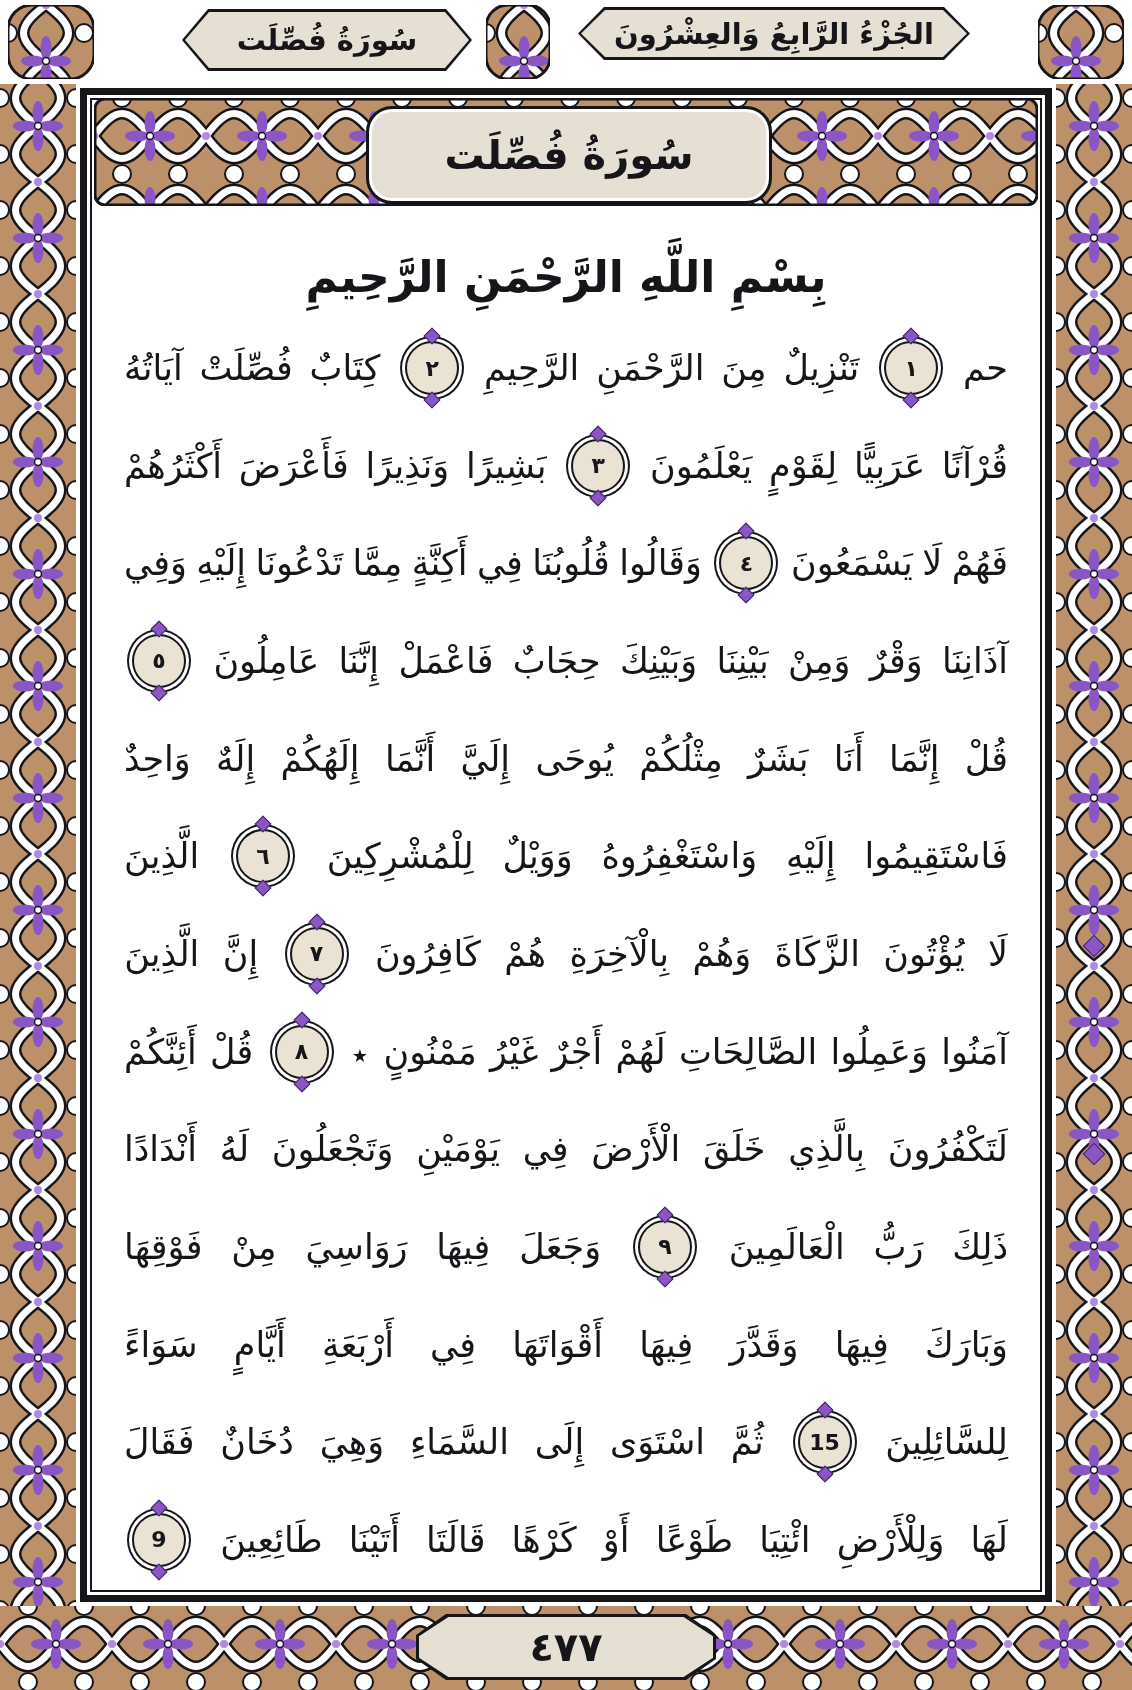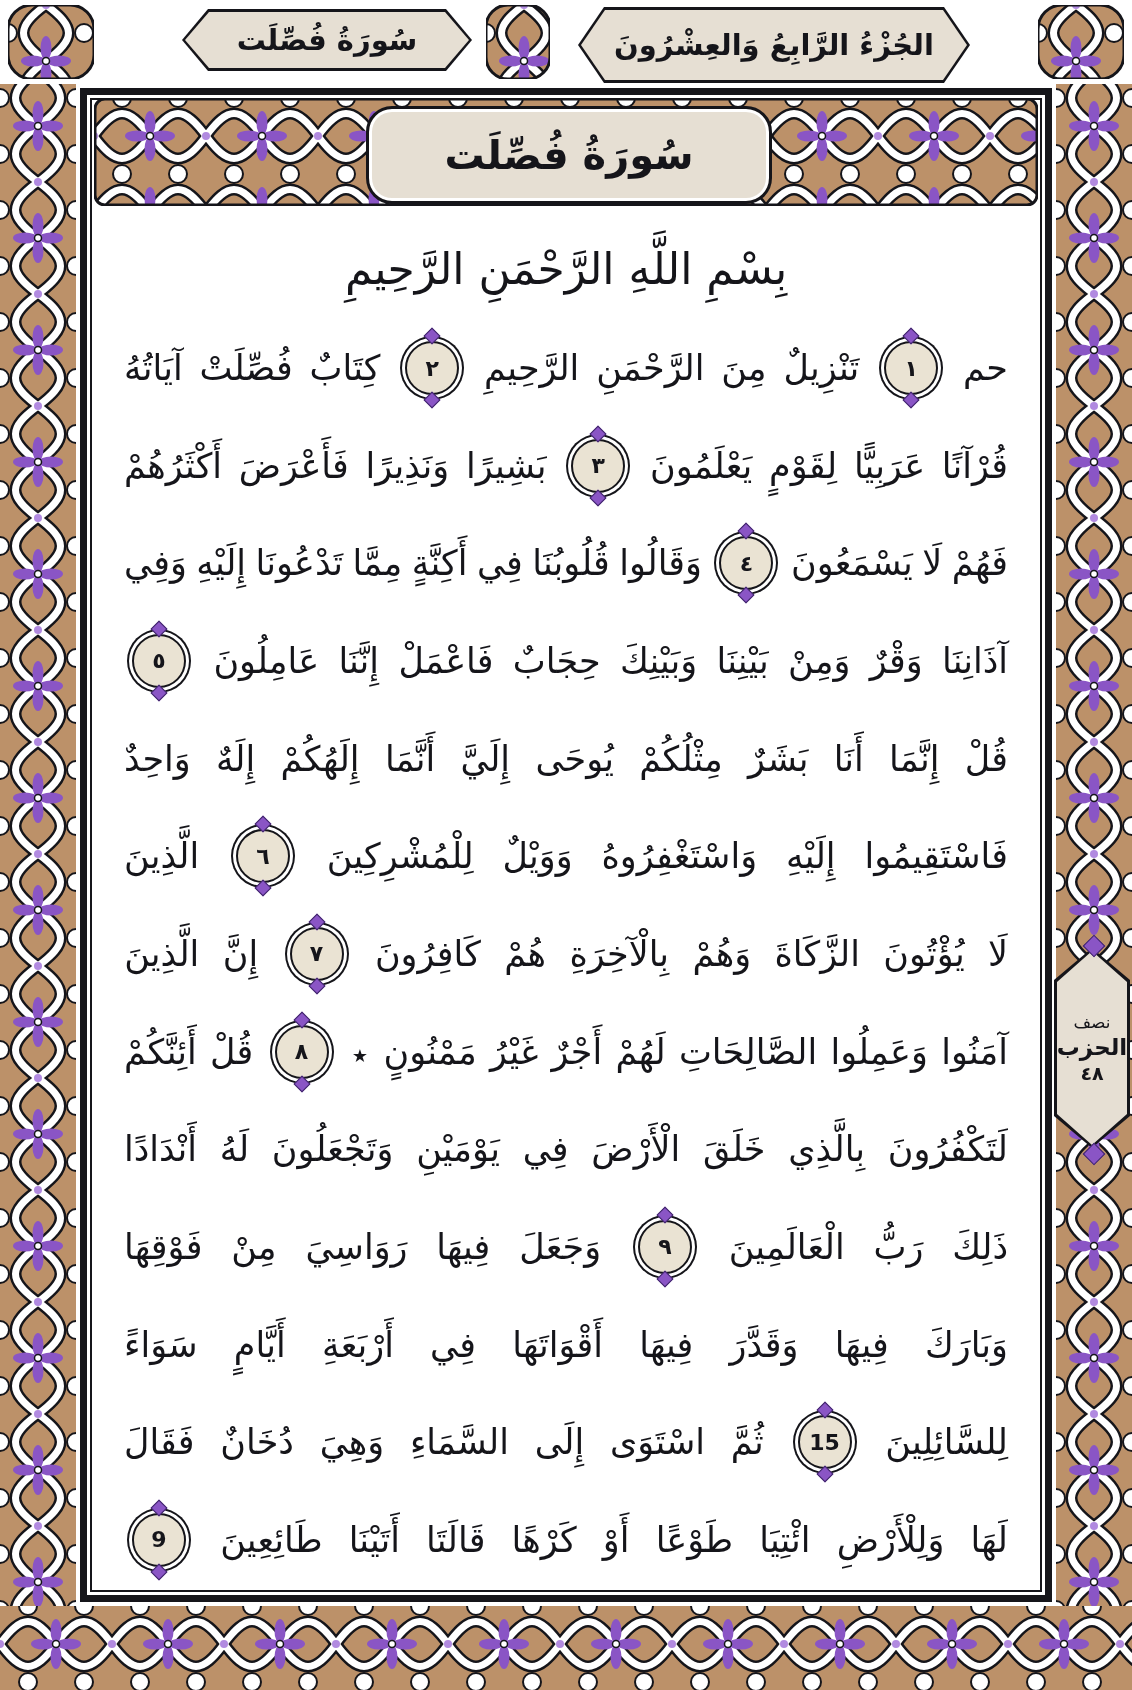--- a/index.html
+++ b/index.html
@@ -23,37 +23,37 @@
   .strip-bottom{left:0;top:1606px;width:1132px;height:84px;}
   
   .top-band{position:absolute;left:0;top:0;width:1132px;height:84px;background:var(--paper);}
   .rosette{position:absolute;top:5px;}
   .cart{position:absolute;background:var(--ink);
         clip-path:polygon(26px 0,calc(100% - 26px) 0,100% 50%,calc(100% - 26px) 100%,26px 100%,0 50%);}
   .cart-inner{position:absolute;inset:3px;background:var(--cream);
         clip-path:polygon(24px 0,calc(100% - 24px) 0,100% 50%,calc(100% - 24px) 100%,24px 100%,0 50%);
         display:flex;align-items:center;justify-content:center;
         font-weight:bold;font-size:29px;letter-spacing:1px;}
-  .cart-juz{left:578px;top:7px;width:392px;height:76px;}
+  .cart-juz{left:578px;top:7px;width:392px;height:53px;}
   .cart-surah{left:182px;top:9px;width:290px;height:62px;}
   
   .frame{position:absolute;left:80px;top:88px;width:958px;height:1500px;
          border:7px solid var(--ink);}
   .frame::after{content:"";position:absolute;inset:3px;border:2px solid var(--ink);pointer-events:none;}
   
   .banner{position:absolute;left:94px;top:98px;width:944px;height:108px;}
   .banner-cart{position:absolute;left:272px;top:8px;width:400px;height:92px;
         background:var(--cream);border:3px solid var(--ink);border-radius:26px;
         box-shadow:inset 0 0 0 3px #fff;
         display:flex;align-items:center;justify-content:center;
         font-weight:bold;font-size:40px;}
   
-  .bismillah{position:absolute;left:0;right:0;top:213px;height:110px;
+  .bismillah{position:absolute;left:0;right:0;top:221px;height:110px;
         display:flex;align-items:center;justify-content:center;
-        font-size:44px;font-weight:normal;letter-spacing:1px;}
+        font-size:44px;font-weight:bold;letter-spacing:1px;}
   
   .content{position:absolute;left:124px;top:340px;width:884px;height:1228px;
         display:flex;flex-direction:column;justify-content:space-between;direction:rtl;}
   .qline{display:flex;justify-content:space-between;align-items:center;height:56px;font-size:35px;}
   .word{white-space:nowrap;flex:0 0 auto;}
   .ayah{position:relative;width:50px;height:50px;border-radius:50%;flex:0 0 auto;
         background:#eae3d3;border:2px solid var(--ink);
         box-shadow:0 0 0 3px #fff,0 0 0 5px var(--ink);
         margin:0 8px;display:flex;align-items:center;justify-content:center;}
   .ayah::before,.ayah::after{content:"";position:absolute;left:50%;width:10px;height:10px;
@@ -345,23 +345,19 @@
         <span class="word">قَالَتَا</span>
         <span class="word">أَتَيْنَا</span>
         <span class="word">طَائِعِينَ</span>
         <span class="ayah">
           <span class="ayah-num">9</span>
         </span>
       </div>
     </div>
 
   <span class="hizb-finial up"></span>
-  <div class="hizb">
-    <div class="hizb-inner">
-      <span class="hizb-top">نصف</span>
-      <span class="hizb-mid">الحزب</span>
-      <span class="hizb-num">٤٨</span>
-    </div>
+  <span class="hizb-finial down"></span>
+
+  <div class="pagenum">
+    <div class="pagenum-inner">٤٧٧</div>
   </div>
-  <span class="hizb-finial down"></span>
-
 
 </div>
 
 </body></html>

